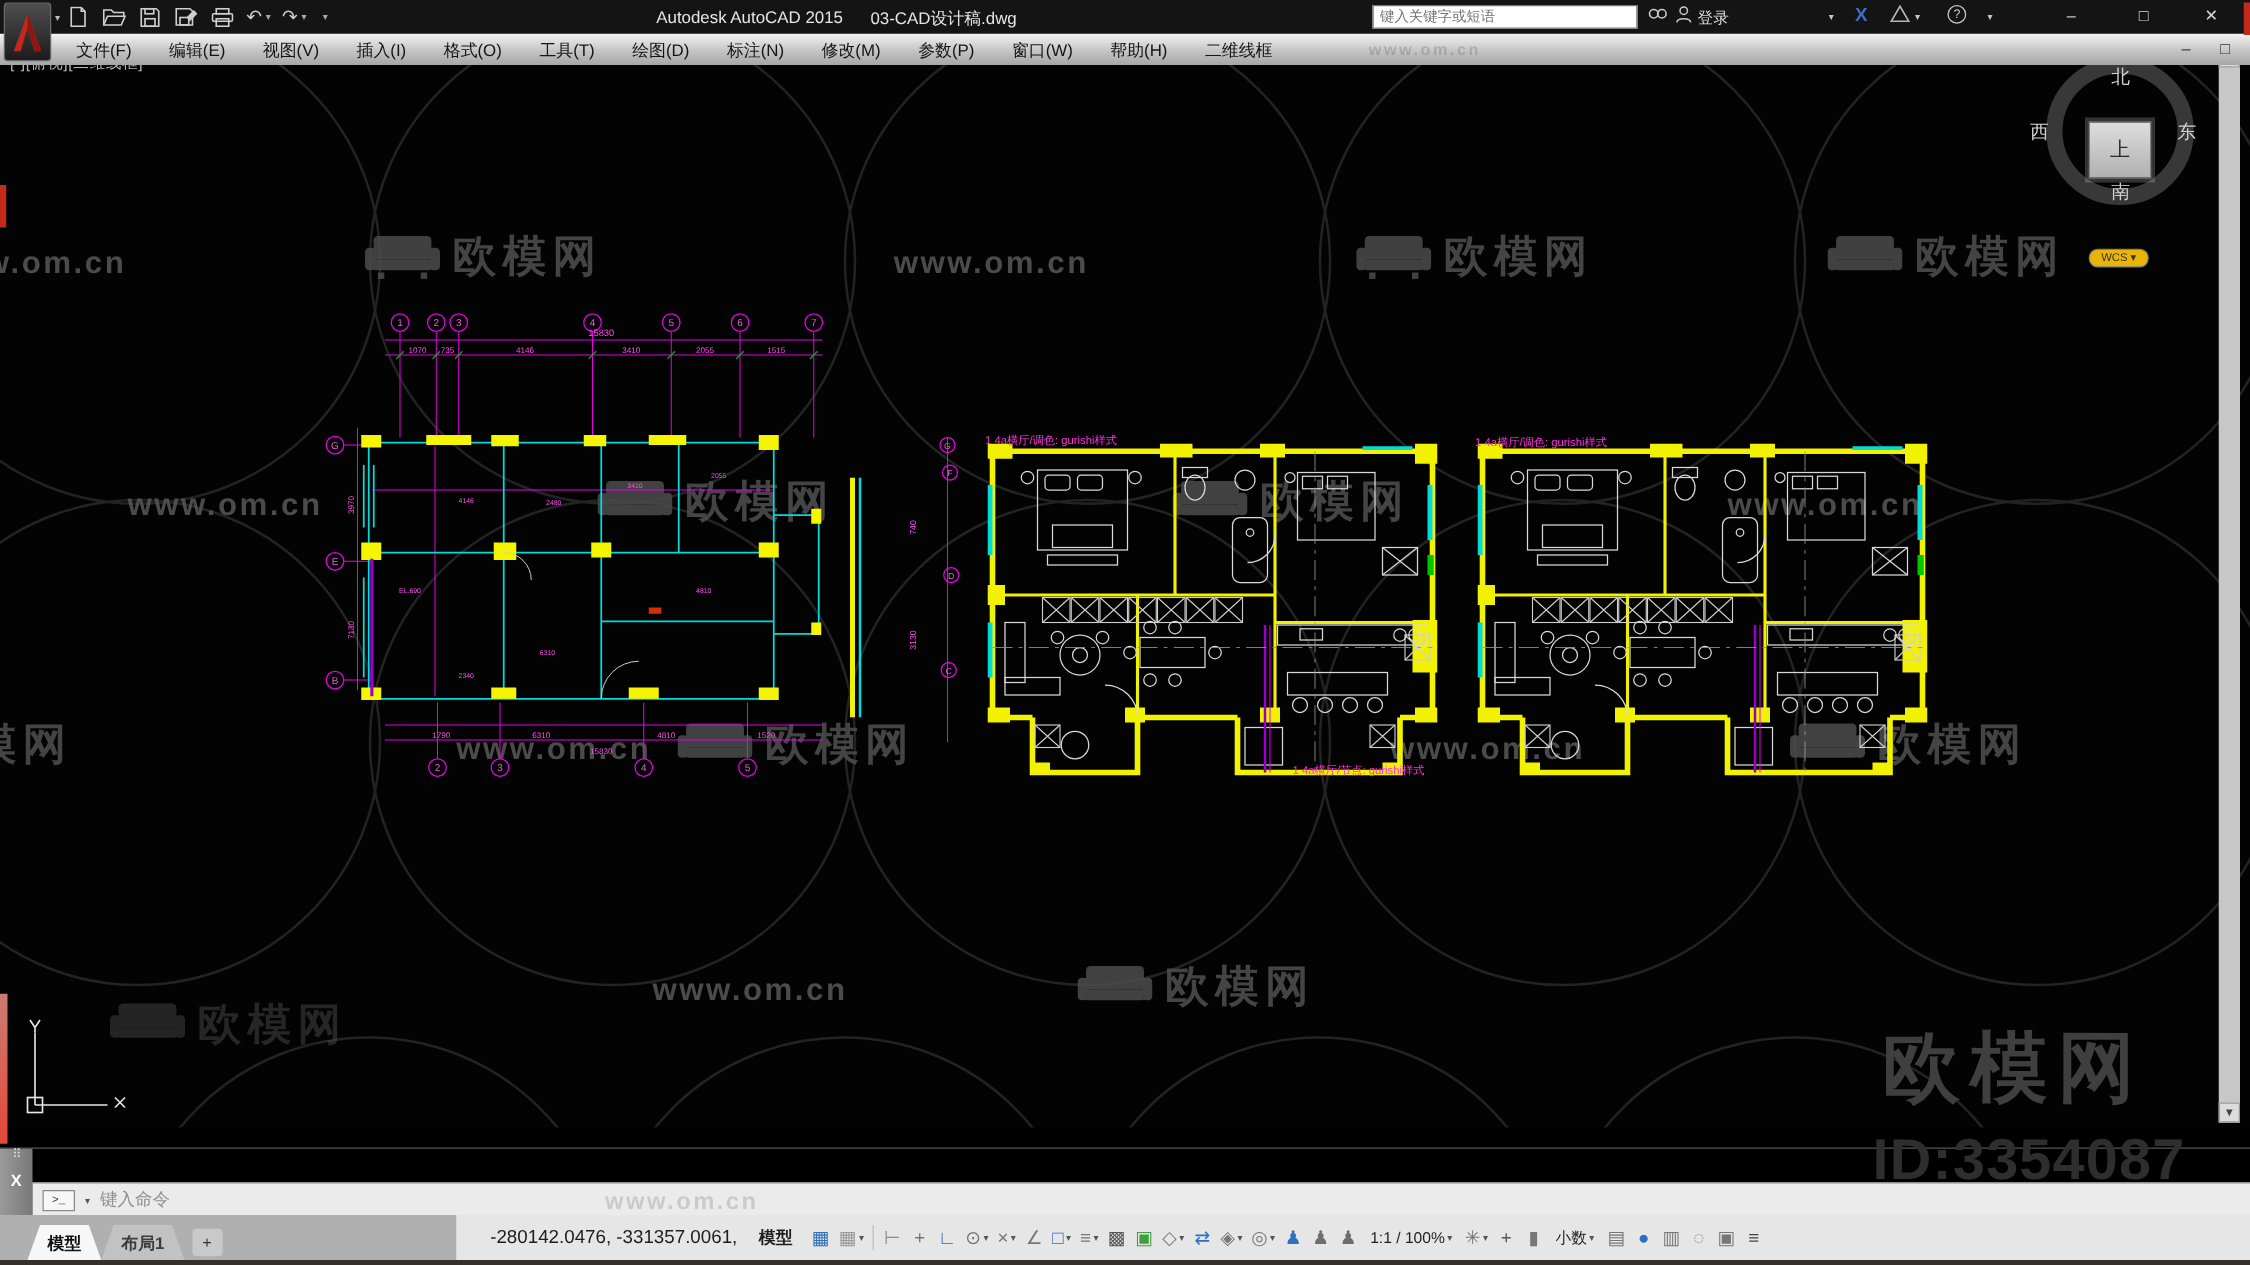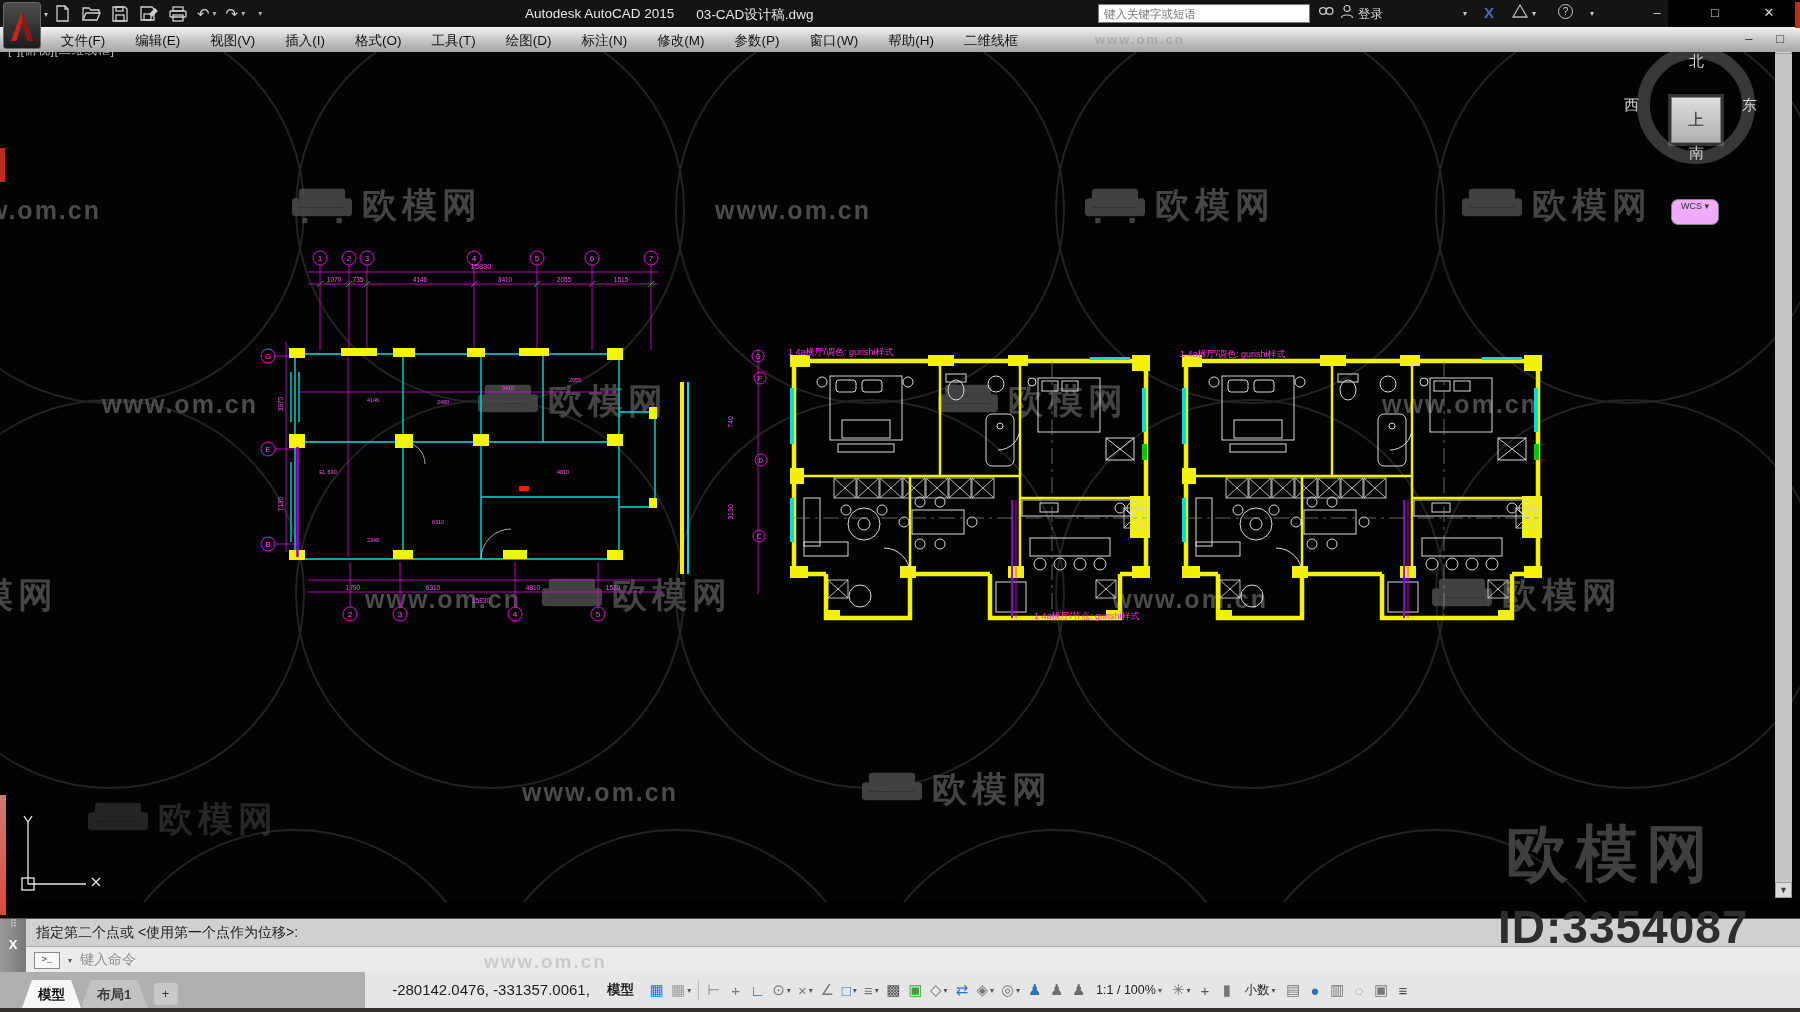--- a/index.html
+++ b/index.html
@@ -1,20 +1,20 @@
 <!DOCTYPE html>
 <html><head>
 <meta charset="utf-8">
 <style>
   * { margin:0; padding:0; box-sizing:border-box; }
   html,body { width:1800px; height:1012px; overflow:hidden; background:#000;
     font-family:"Liberation Sans", sans-serif; }
 
   
-  #title-bar { position:absolute; left:0; top:0; width:1668px; height:27px; background:#141414; z-index:40;}
+  #title-bar { position:absolute; left:0; top:0; width:1800px; height:27px; background:#141414; z-index:40;}
   #app-logo { position:absolute; left:3px; top:2px; width:38px; height:47px; background:linear-gradient(#4e4e4e,#1c1c1c);
     border:1px solid #6a6a6a; border-radius:3px; z-index:60; display:flex; align-items:center; justify-content:center;}
   #logo-caret { position:absolute; left:44px; top:10px; color:#bbb; font-size:8px; z-index:60;}
   .qat { position:absolute; top:3px; height:21px; display:flex; align-items:center; gap:9px; left:52px; z-index:55;}
   .qat-ic { width:20px; height:18px; display:flex; align-items:center; justify-content:center; }
   .qat-ic svg { stroke:#cfcfcf; fill:none; stroke-width:1.3; }
   .qat-txt { color:#cfcfcf; font-size:15px; line-height:16px;}
   .qat-caret { color:#aaa; font-size:8px; margin-left:-6px;}
   #win-title { position:absolute; left:525px; top:6px; color:#e6e6e6; font-size:13.5px; display:flex; gap:22px; white-space:nowrap;}
   #search-box { position:absolute; left:1098px; top:4px; width:212px; height:19px; background:#fff; border:1px solid #777;
@@ -46,21 +46,21 @@
   .plan { position:absolute; z-index:6; }
   .plan-label { position:absolute; color:#ff2ee0; font-size:9px; z-index:7; white-space:nowrap;}
 
   
   #compass-ring { position:absolute; left:1637px; top:10px; width:118px; height:118px; border-radius:50%;
     border:13px solid rgba(110,110,110,.5); z-index:8;}
   .compass-letter { position:absolute; color:#d2d2d2; font-size:15px; z-index:9;}
   #view-cube { position:absolute; left:1671px; top:61px; width:50px; height:46px; background:linear-gradient(#dedede,#b0b0b0);
     border:1px solid #808080; z-index:10; display:flex; align-items:center; justify-content:center;
     color:#2b2b2b; font-size:16px; box-shadow:0 0 0 3px rgba(200,200,200,.25);}
-  #wcs-pill { position:absolute; left:1671px; top:163px; width:48px; height:26px; background:#f0abfc; border:1px solid #787f86;
+  #wcs-pill { position:absolute; left:1671px; top:163px; width:48px; height:15px; background:#eab308; border:1px solid #787f86;
     border-radius:7px; color:#333; font-size:9px; text-align:center; line-height:13px; z-index:9;}
 
   
   #v-scrollbar { position:absolute; left:1775px; top:2px; width:17px; height:860px; background:#c7c7c7; z-index:9;}
   .scroll-arrow { position:absolute; left:0; width:17px; height:16px; background:#dcdcdc; border:1px solid #9a9a9a;
     color:#444; font-size:9px; text-align:center; line-height:14px;}
 
   
   #ucs-icon { position:absolute; left:14px; top:778px; z-index:7;}
 
@@ -642,21 +642,20 @@
 
 <div class="edge-sliver" style="left:0;top:148px;width:5px;height:34px;background:#c32a1c"></div>
 <div class="edge-sliver" style="left:0;top:795px;width:6px;height:120px;background:linear-gradient(#cc7b72,#e2483a)"></div>
 <div class="edge-sliver" style="left:1795px;top:2px;width:5px;height:26px;background:#c32a1c"></div>
 
 <div id="command-bar">
   <div id="cmd-grip">
     <div class="dots">⠿</div>
     <div id="cmd-close">X</div>
   </div>
-  <div id="cmd-history">指定第二个点或  &lt;使用第一个点作为位移&gt;:</div>
   <div id="cmd-input-row">
     <span id="cmd-prompt-icon">&gt;_</span>
     <span style="font-size:8px;color:#555">▾</span>
     <span id="cmd-placeholder">键入命令</span>
     <span id="cmd-wm">www.om.cn</span>
   </div>
 </div>
 <div id="big-id">ID:3354087</div>
 
 <div id="status-bar">

